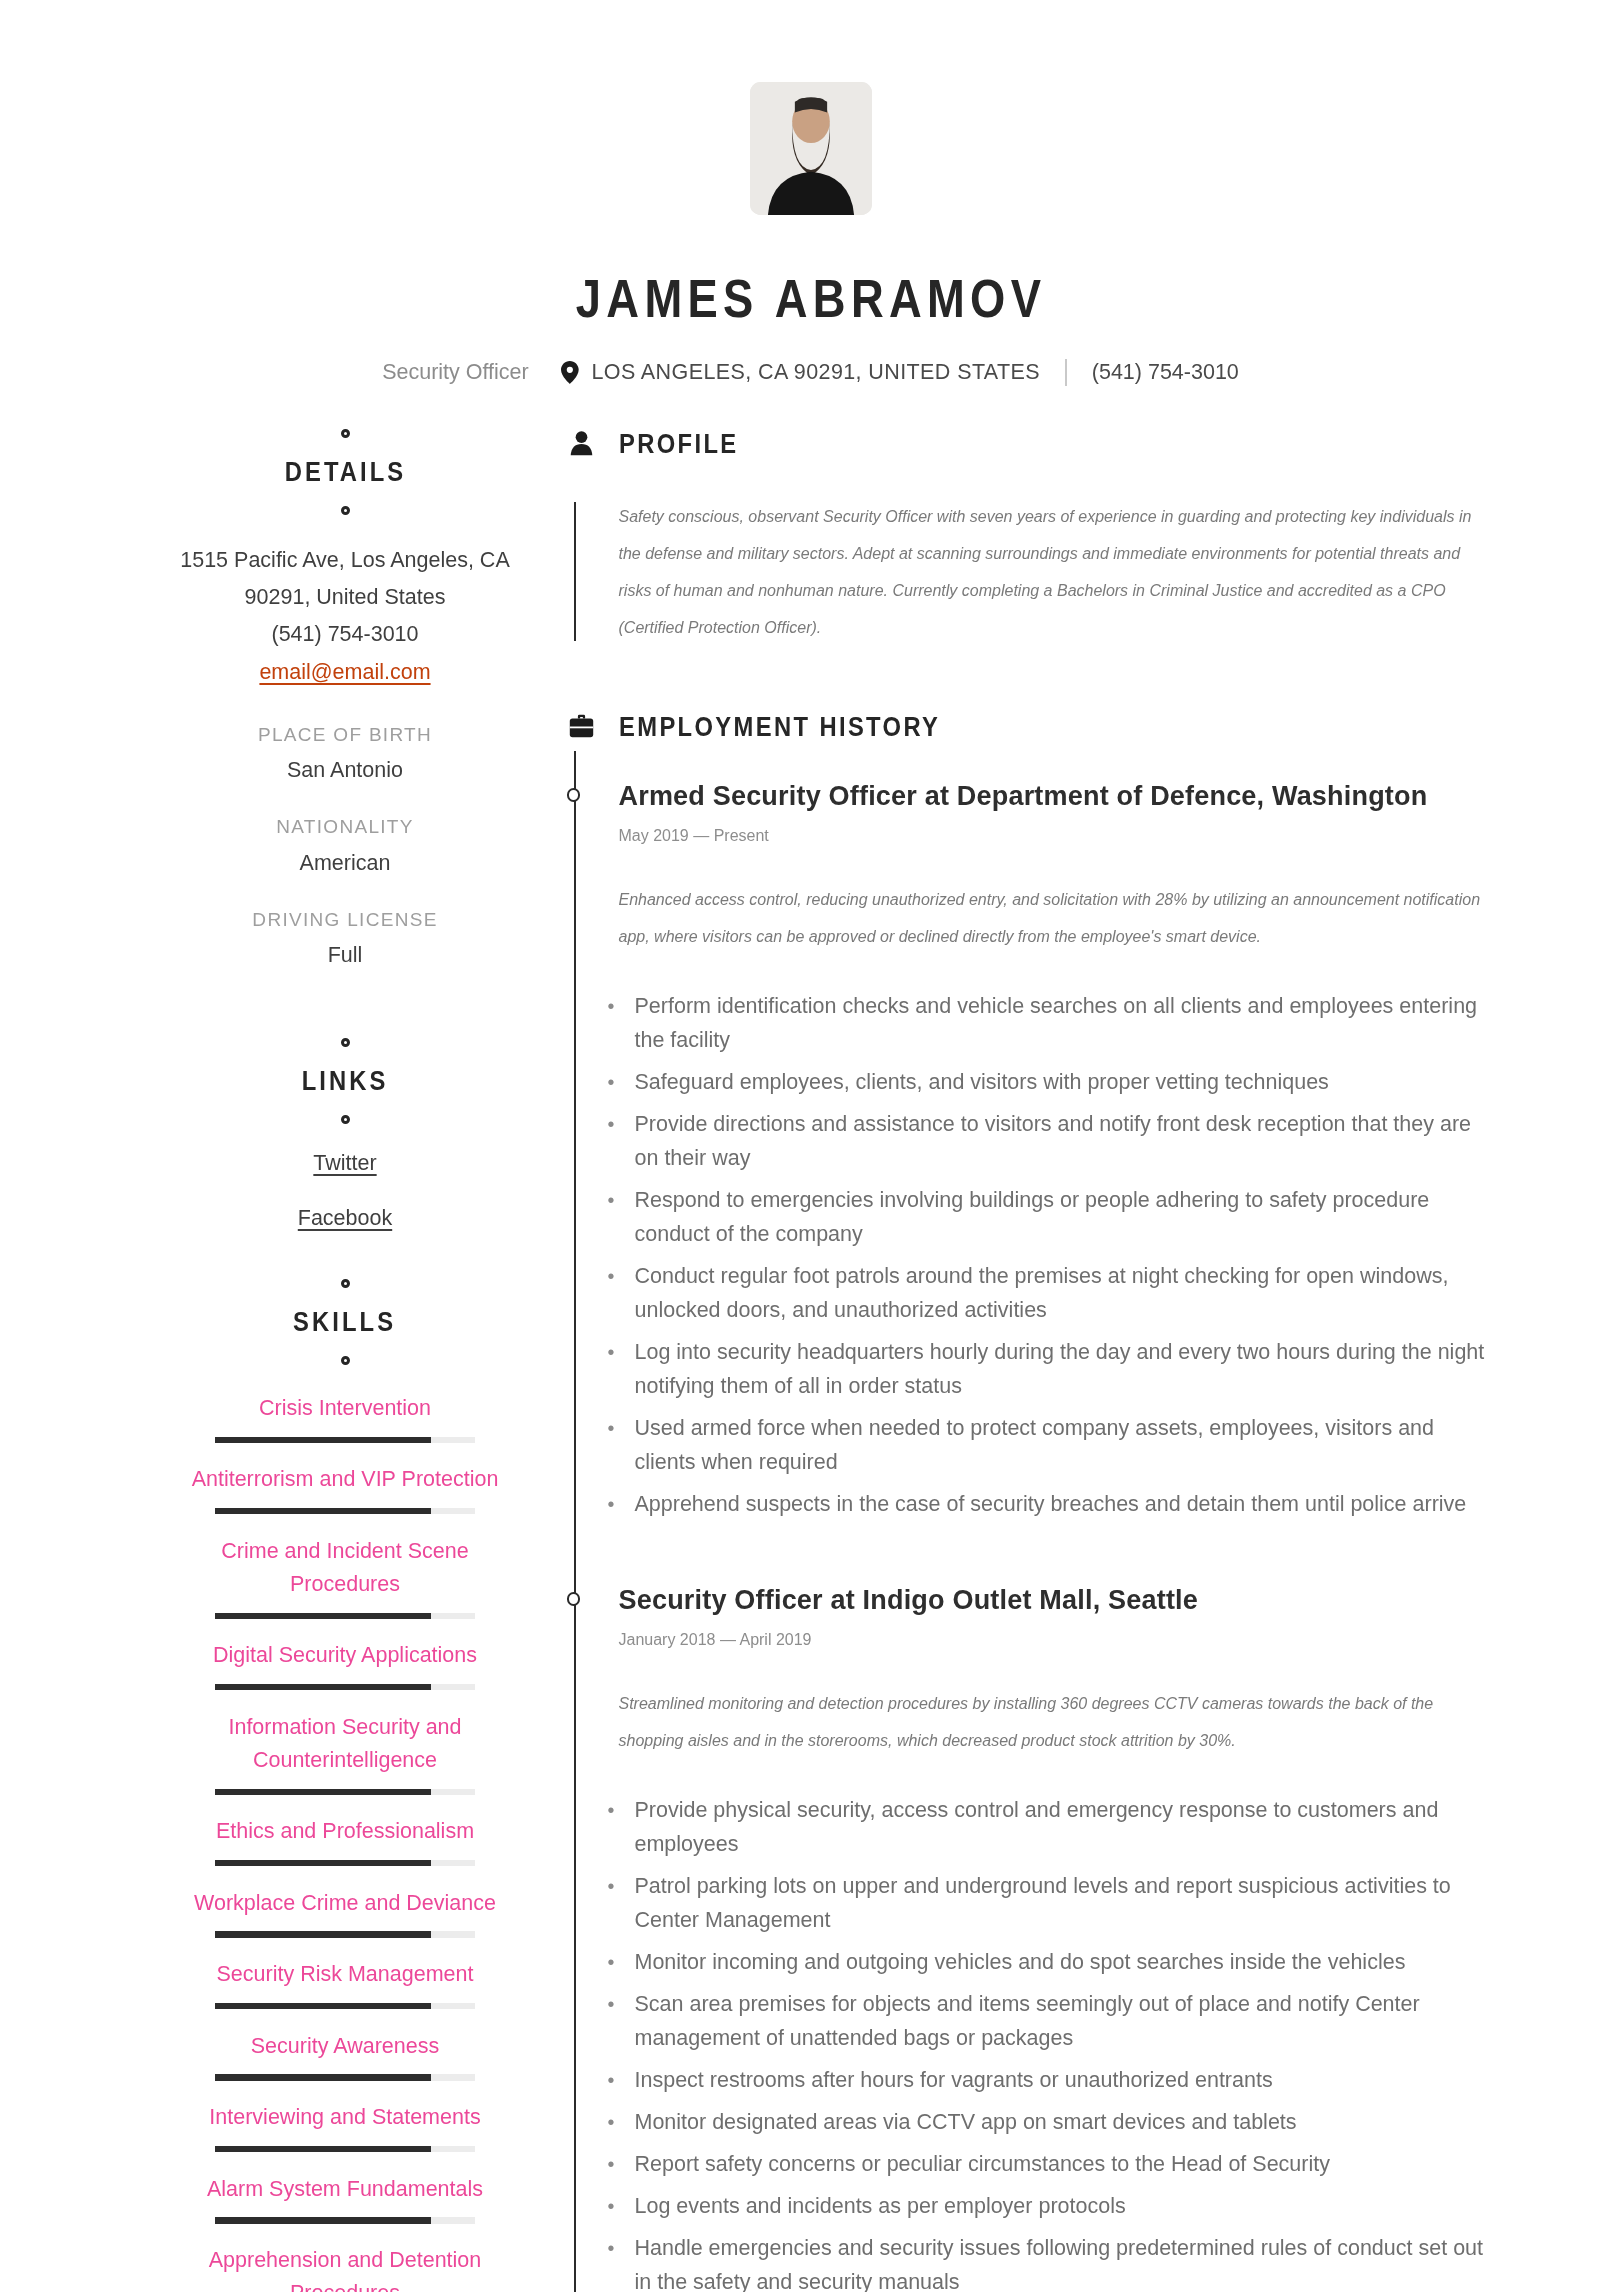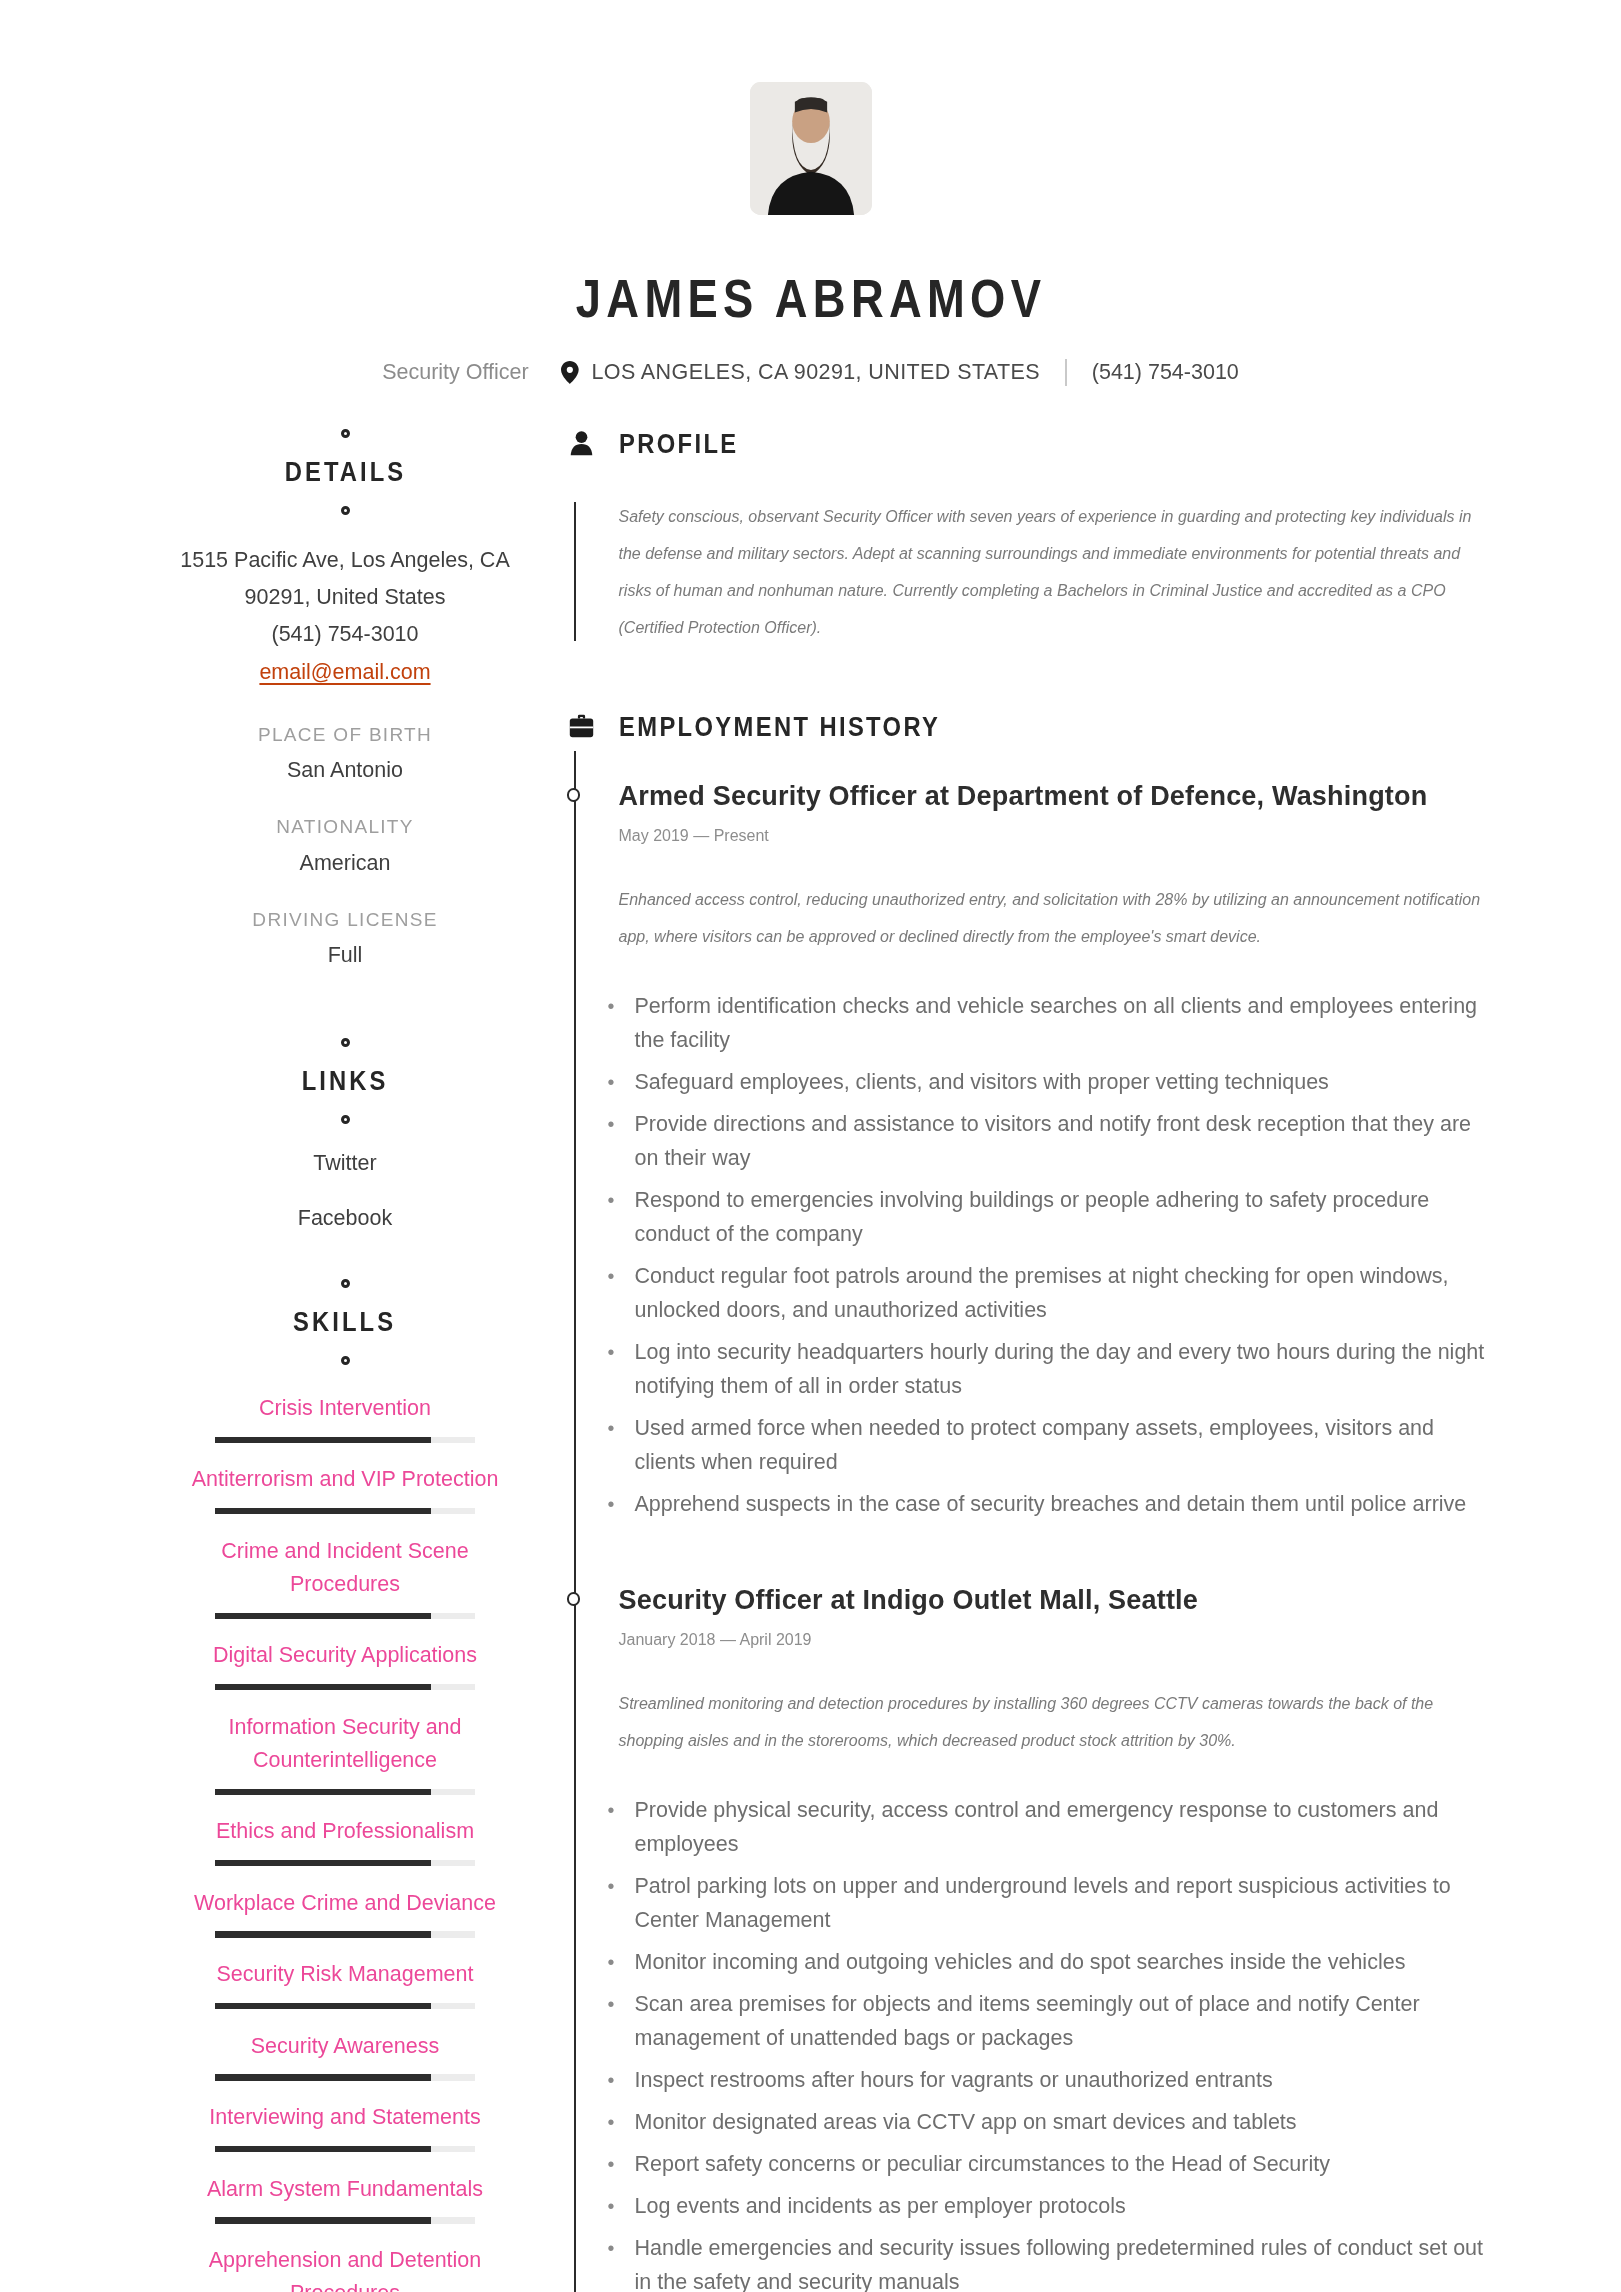--- a/index.html
+++ b/index.html
@@ -25,21 +25,21 @@
   
   .sidebar { padding-left:119px; width:452px; text-align:center; font-size:21.5px; }
   .side-heading { display:flex; align-items:center; justify-content:center; gap:18px; margin-bottom:27px;flex-direction:column; }
   .side-heading .ring { width:9px; height:9px; border:3.1px solid #262626; border-radius:50%; background:#fff; flex:0 0 auto; }
   .side-heading .txt { font-size:28px; font-weight:700; letter-spacing:3.6px; color:#262626; transform:scaleX(0.85); white-space:nowrap; }
   .addr { line-height:37px; color:#3f3f3f; }
   .addr .email { display:inline-block; margin-top:0.9px; color:#c2410c; text-decoration:underline; text-underline-offset:3.6px; cursor:pointer; }
   .fld-label { margin-top:33px; color:#9e9e9e; font-size:19px; letter-spacing:1.3px; }
   .fld-value { margin-top:12.5px; color:#3f3f3f; }
   .section-links { margin-top:70px; }
-  .side-link { display:block; margin-bottom:29.6px; color:#3f3f3f; text-underline-offset:3.6px; cursor:pointer; }
+  .side-link { display:block; margin-bottom:29.6px; color:#3f3f3f; text-decoration:underline; text-underline-offset:3.6px; cursor:pointer; }
   .section-skills { margin-top:48px; }
   .skill { margin-bottom:20.6px; }
   .skill .sk-name { color:#ec4899; line-height:33px; }
   .skill .bar { width:260px; height:6.3px; margin:11.6px auto 0; background:#ececec; }
   .skill .fill { height:100%; background:#2d2d2d; }
 
   
   .main { padding-left:107px; padding-right:73px; }
   .m-heading { position:relative; display:flex; align-items:center; margin-bottom:38px; }
   .m-heading .h-icon { position:absolute; left:-51px; top:0.9px; width:27px; height:27px; }

